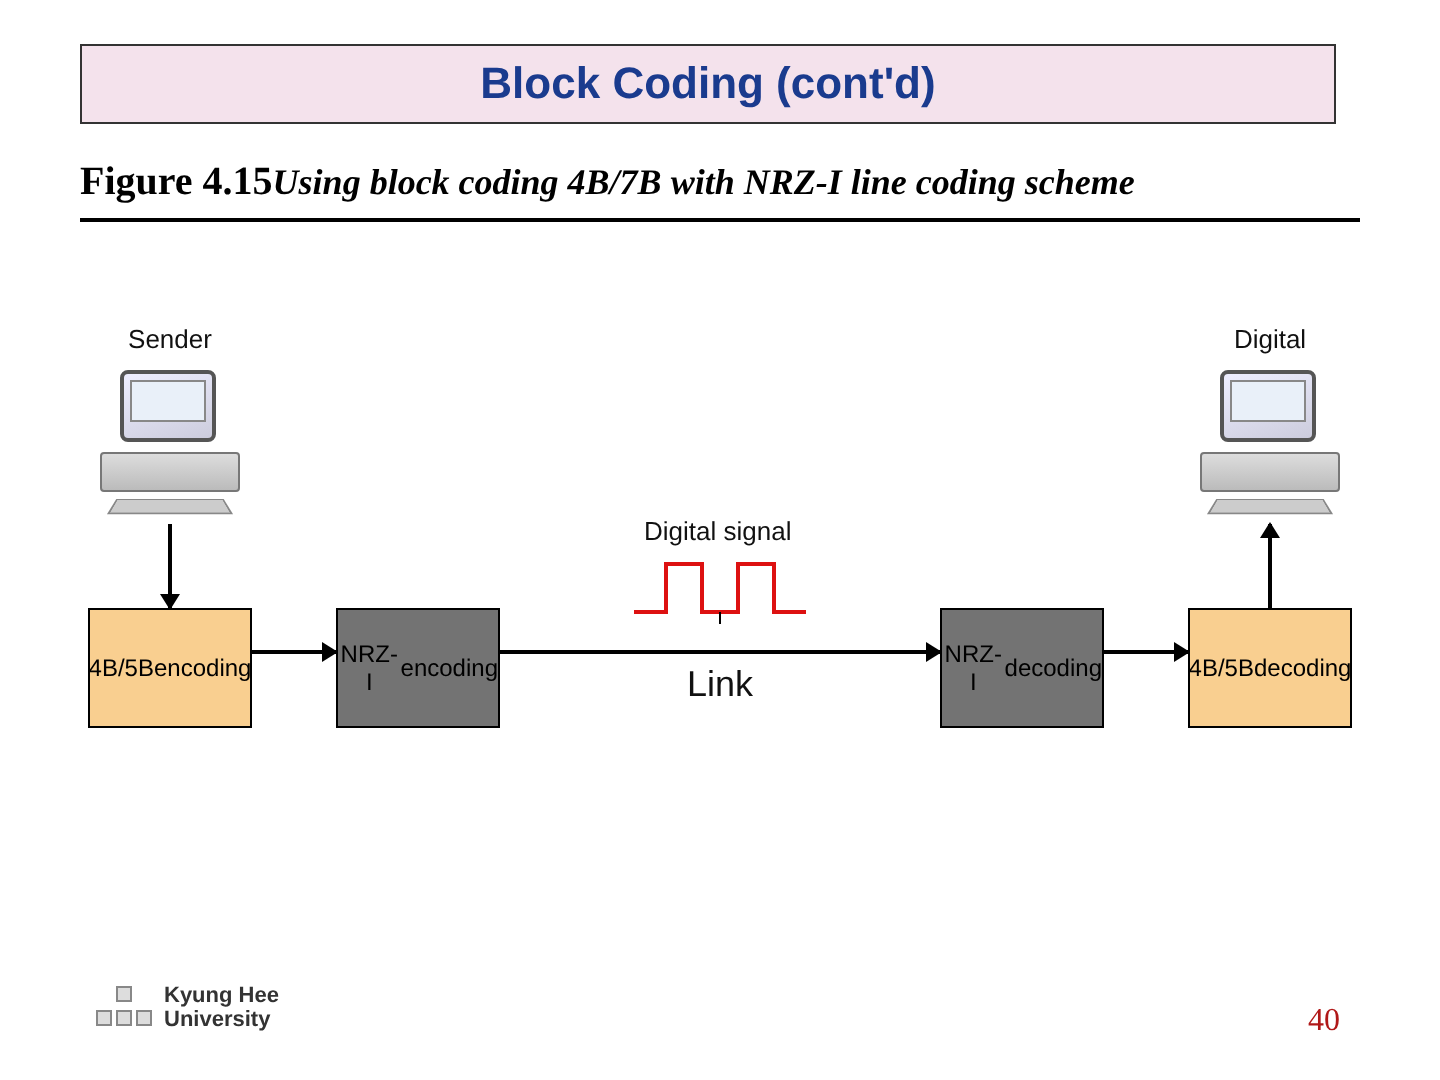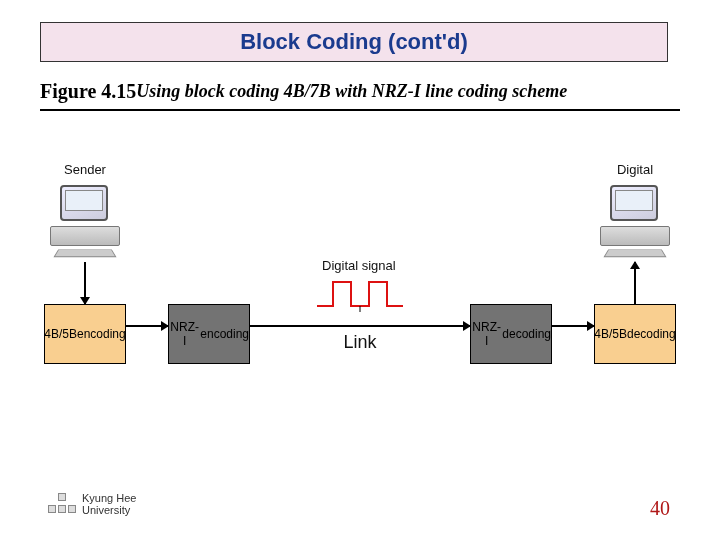--- a/index.html
+++ b/index.html
@@ -175,29 +175,29 @@
     position: relative;
   }
   .logo-mark .sq {
     position: absolute;
     width: 8px; height: 8px;
     border: 1px solid #888;
     background: #ddd;
   }
   .footer-text {
     font-size: 11px;
-    font-weight: normal;
+    font-weight: bold;
     color: #333;
     line-height: 1.1;
   }
   .page-num {
     position: absolute;
     right: 50px;
     bottom: 20px;
-    font-size: 20px;
+    font-size: 16px;
     color: #b01818;
     font-family: "Times New Roman", serif;
   }
 </style>
 </head>
 <body>
 
 <div class="title-bar">
   <span>Block Coding (cont'd)</span>
 </div>

